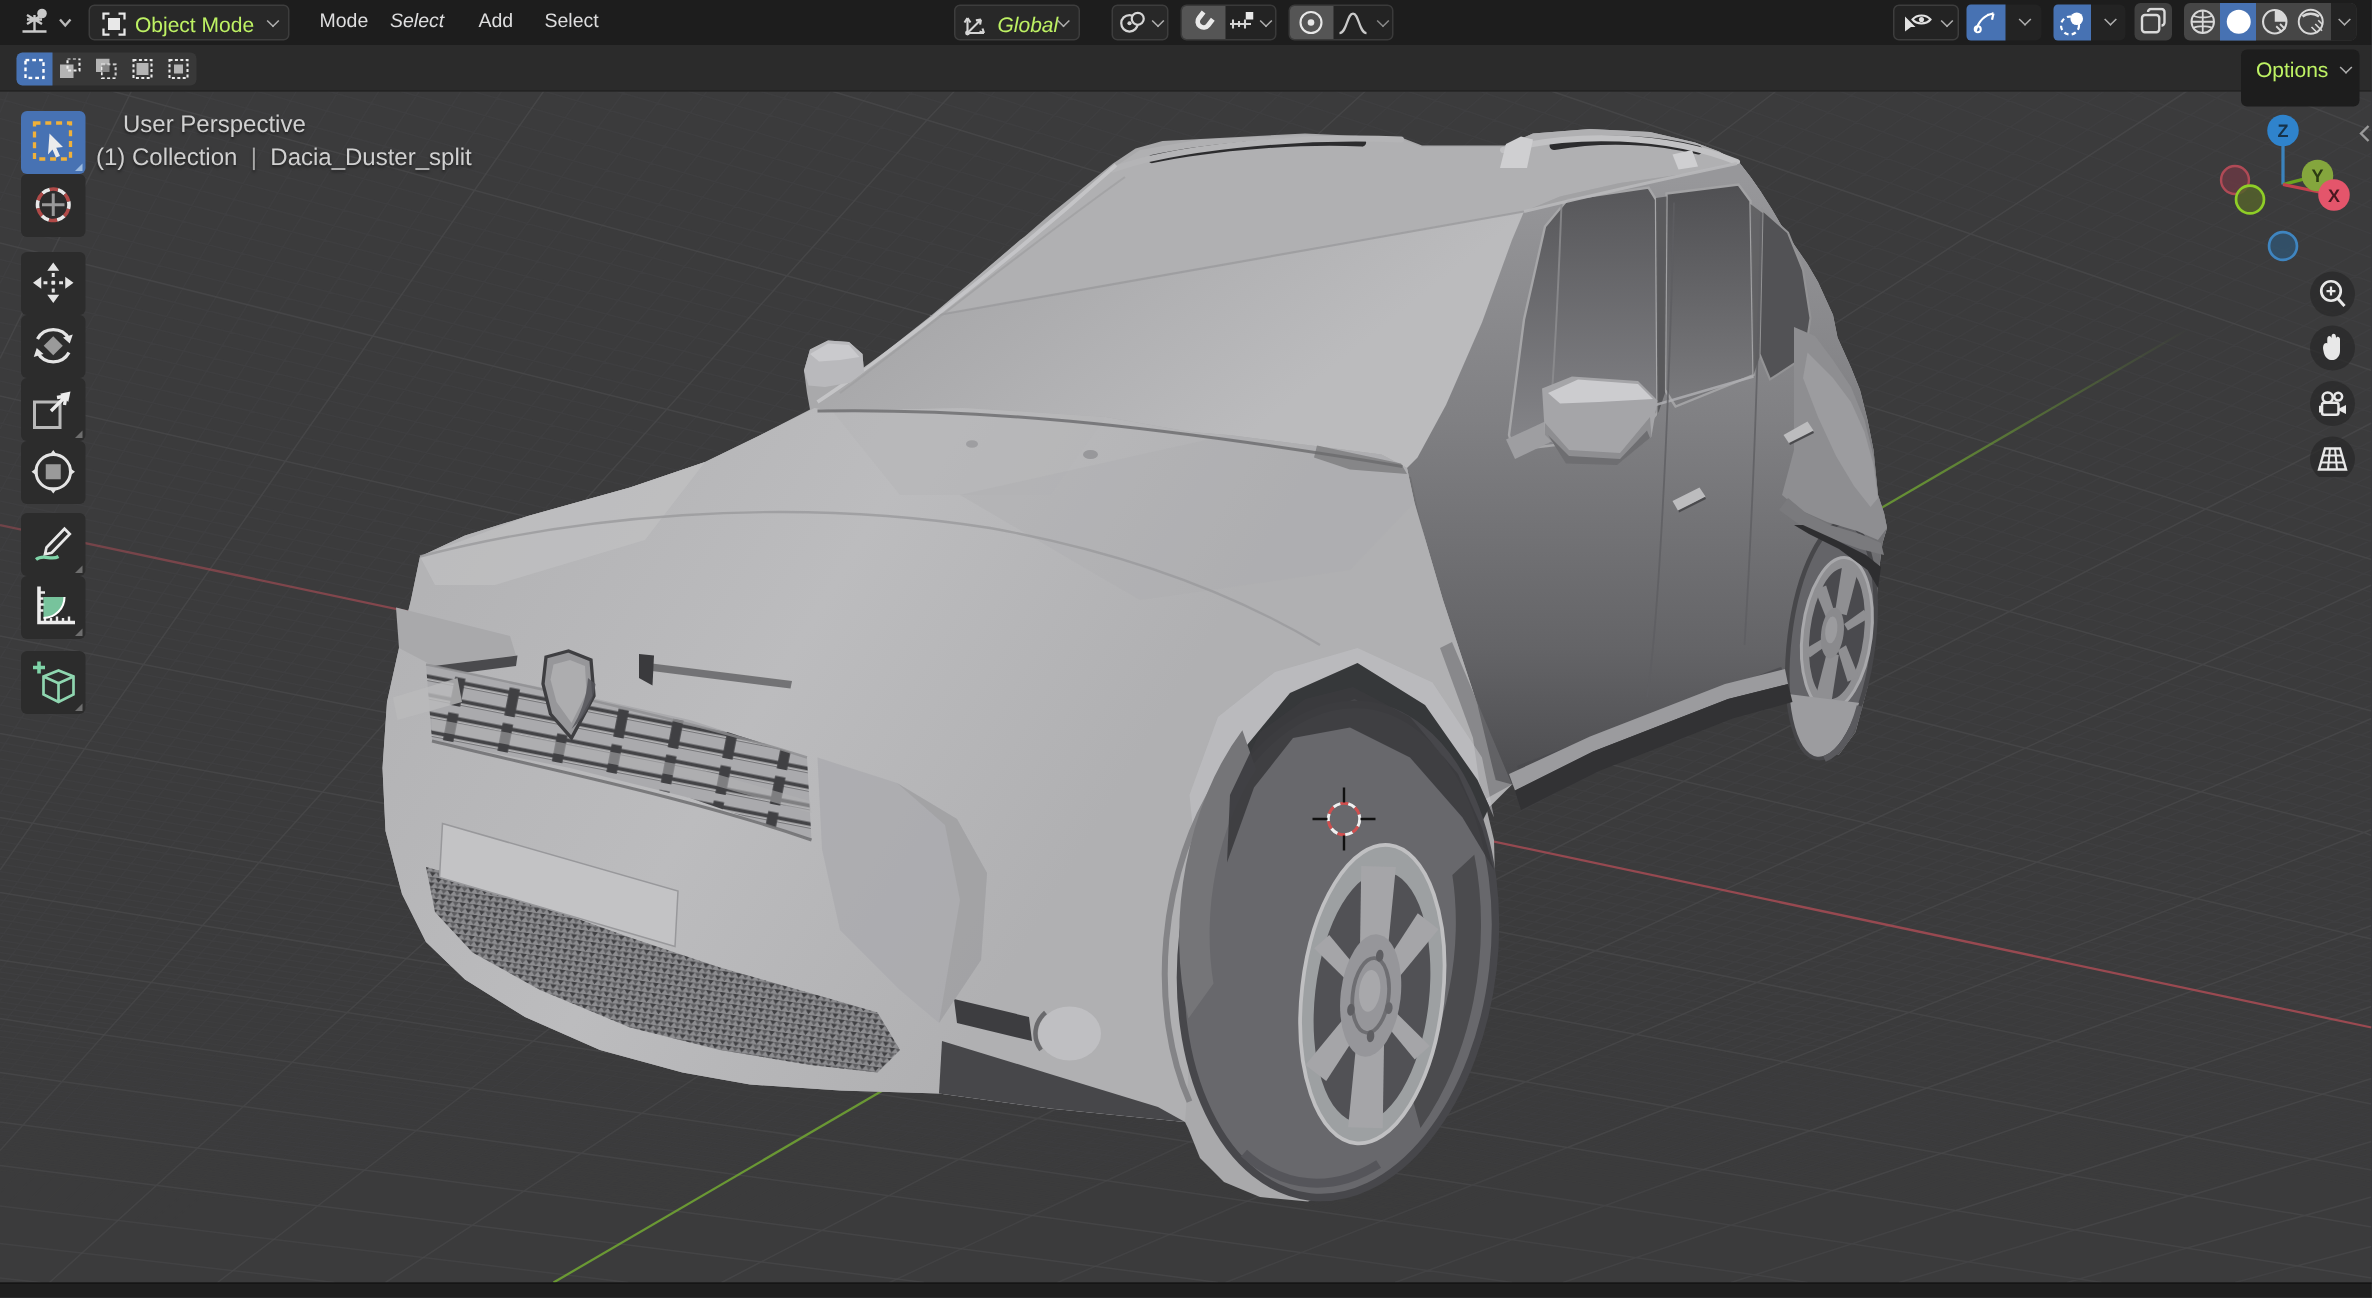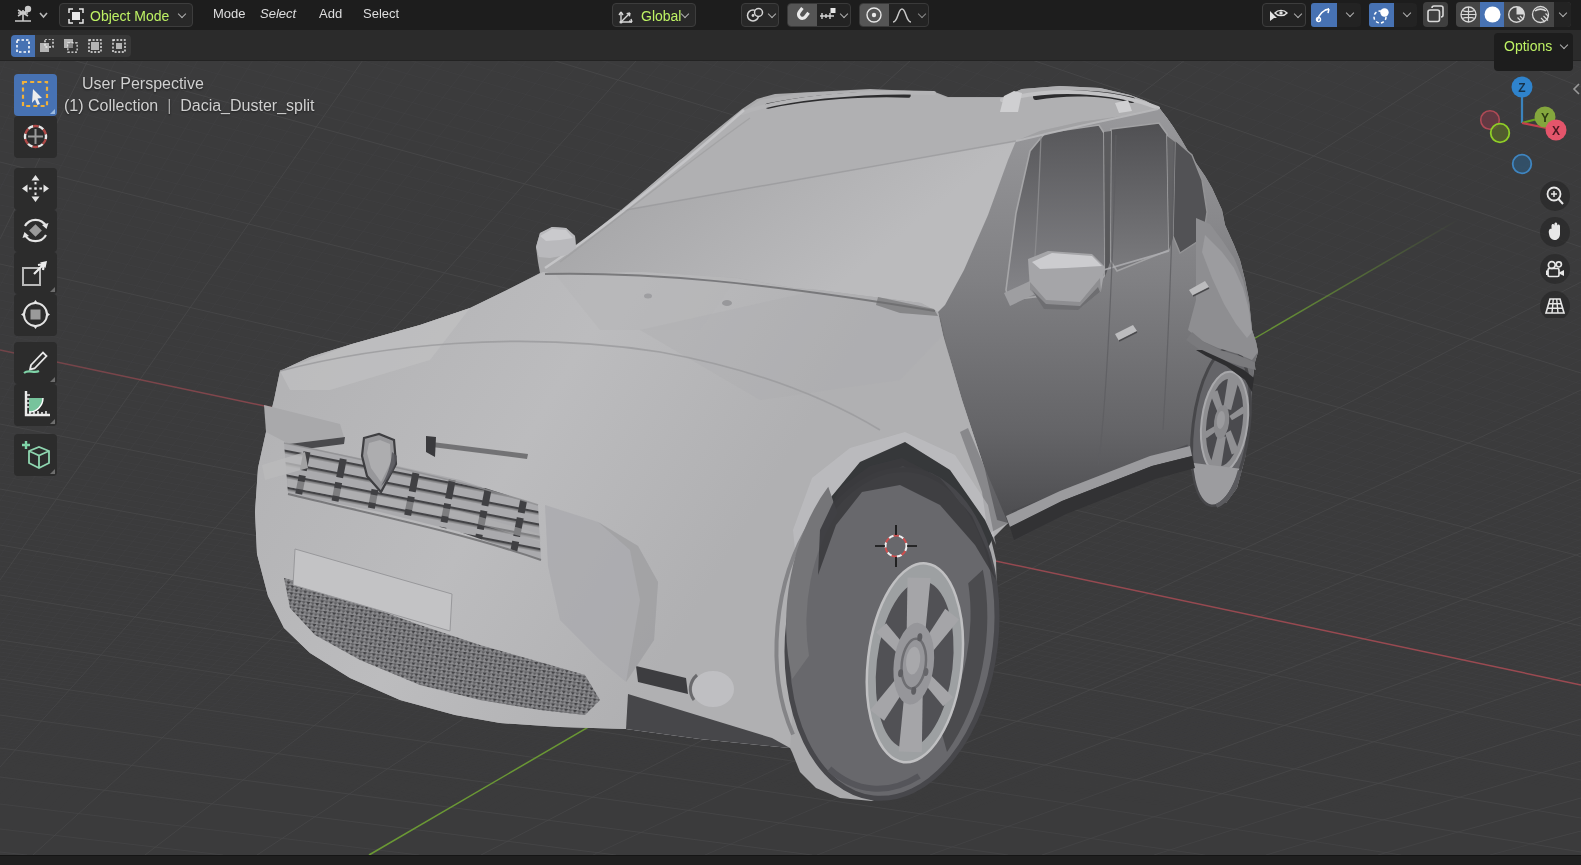--- a/index.html
+++ b/index.html
@@ -225,21 +225,21 @@
       </g>
     </svg>
     <span style="position:absolute;left:30px;top:4px;">Object Mode</span>
     <span class="caret" style="position:absolute;right:7px;top:7px;"></span>
   </div>
   <div class="menu" style="left:213px;">Mode</div>
   <div class="menu" style="left:260px;font-style:italic;">Select</div>
   <div class="menu" style="left:319px;">Add</div>
   <div class="menu" style="left:363px;">Select</div>
 
-  <div class="btn" style="left:612px;top:3px;width:84px;height:24px;">
+  <div class="btn" style="left:636px;top:3px;width:84px;height:24px;font-style:italic;">
     <svg class="abs" style="left:5px;top:4px" width="17" height="16" viewBox="0 0 17 16">
       <g stroke="#d5d5d5" stroke-width="1.4" fill="none">
         <path d="M3 14 V4 M3 14 H14"></path>
         <path d="M3 4 l-2 3 M3 4 l2 3 M14 14 l-3 -1 M14 14 l-1 -3"></path>
         <path d="M4 13 L12 5 M12 5 l-3.4 0.6 M12 5 l-0.6 3.4"></path>
       </g>
       <circle cx="3" cy="14" r="1.6" fill="#d5d5d5"></circle>
     </svg>
     <span style="position:absolute;left:28px;top:4px;">Global</span>
     <span class="caret" style="position:absolute;right:7px;top:7px;"></span>

